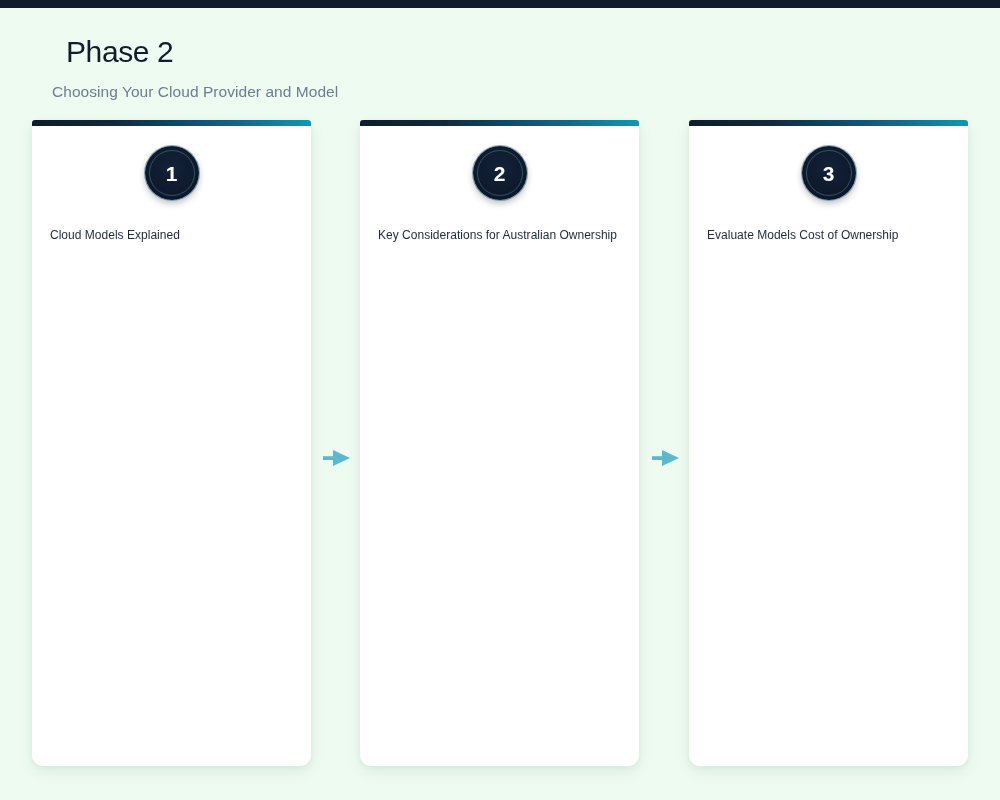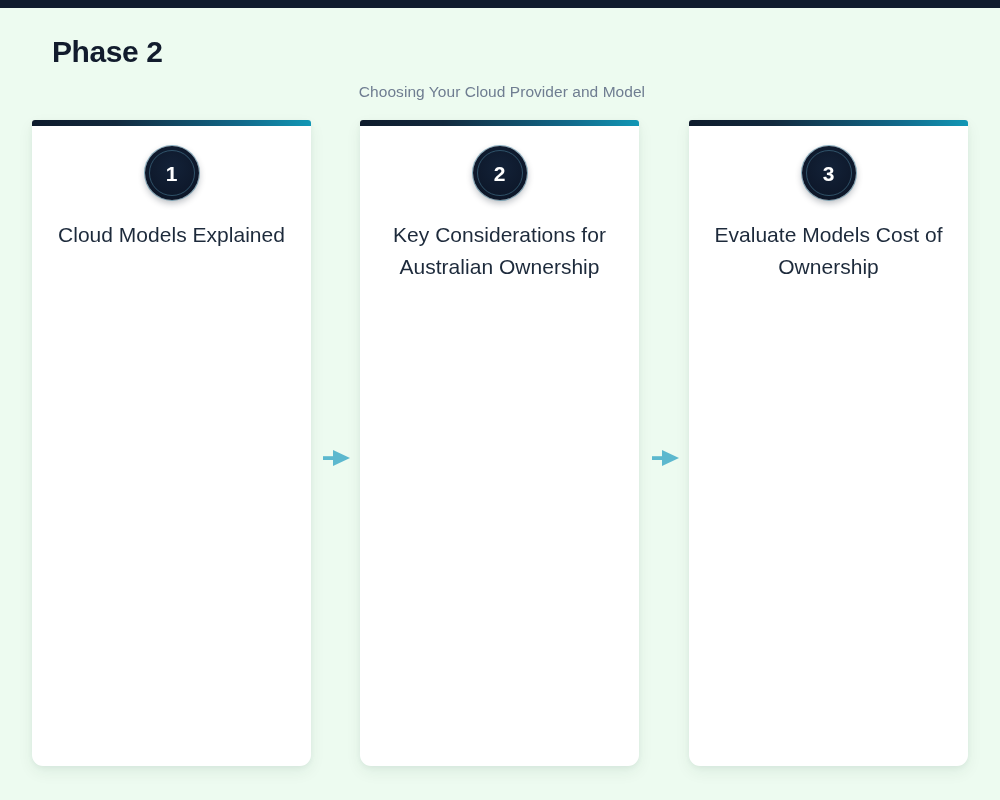--- a/index.html
+++ b/index.html
@@ -38,34 +38,34 @@
   
   .header {
     position: absolute;
     left: 52px;
     top: 26px;
     width: 900px;
   }
 
   .page-title {
     font-size: 30px;
-    font-weight: bold;
+    font-weight: normal;
     color: #121c2d;
     letter-spacing: -0.4px;
     line-height: 36px;
+    margin-left: 14px;
   }
 
   .page-subtitle {
     margin-top: 12px;
     font-size: 15.5px;
     font-weight: 400;
     color: #6f7d91;
     letter-spacing: 0.05px;
     line-height: 20px;
-    text-align: center;
   }
 
   
   .cards-row {
     position: absolute;
     left: 32px;
     top: 112px;
     width: 936px;
     height: 646px;
   }
@@ -132,24 +132,24 @@
     z-index: 2;
     font-size: 21px;
     font-weight: bold;
     color: #ffffff;
     line-height: 1;
   }
 
   
   .card-title {
     margin-top: 19px;
-    font-size: 21px;
+    font-size: 12px;
     font-weight: 400;
     color: #1d2a3b;
-    text-align: center;
+    text-align: left;
     line-height: 32px;
     letter-spacing: 0.02px;
     width: 100%;
   }
 
   
   .arrow-connector {
     position: absolute;
     top: 325px;
     width: 34px;

